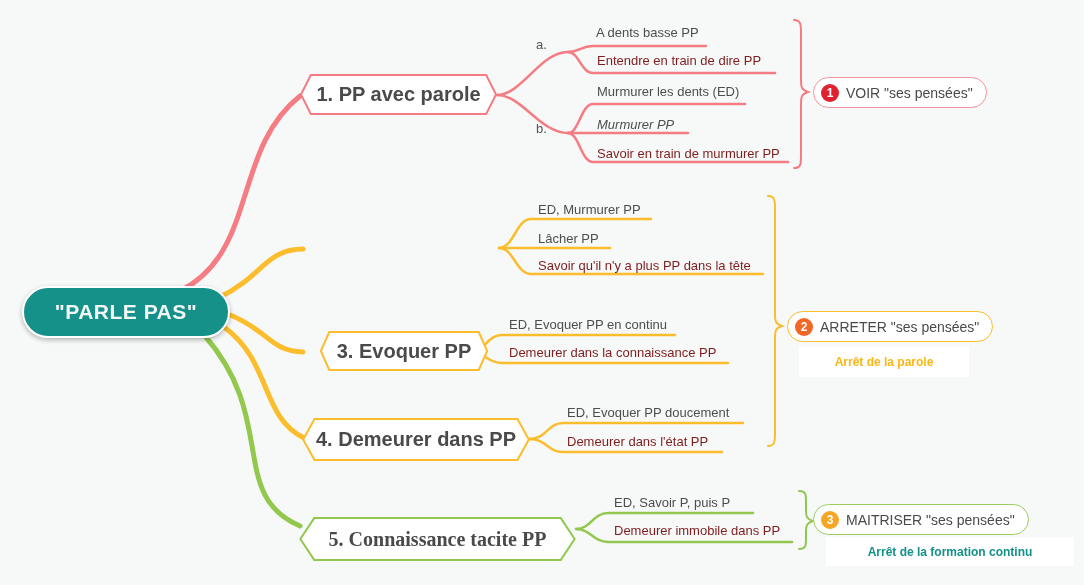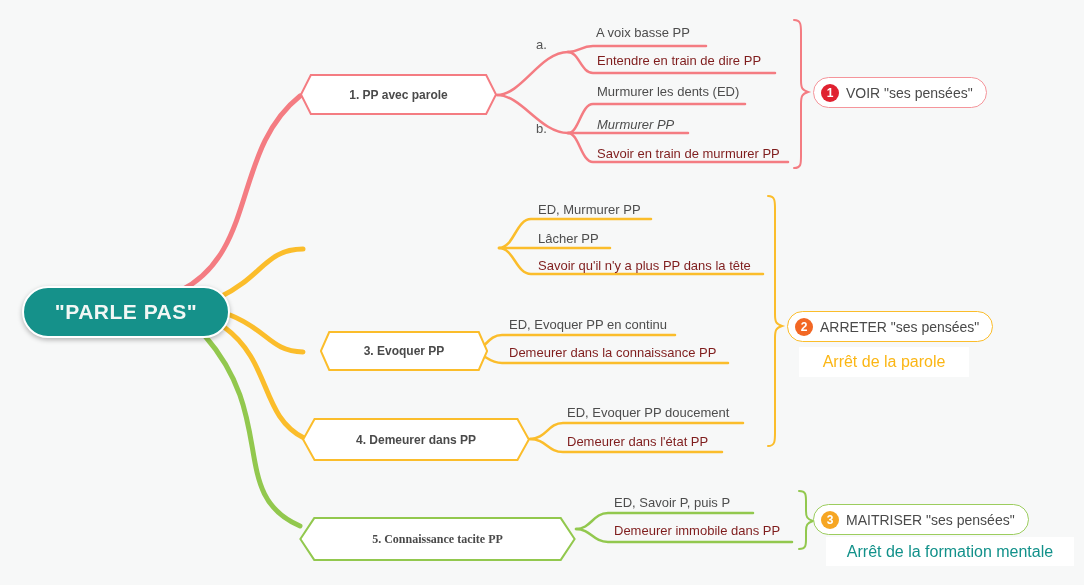--- a/index.html
+++ b/index.html
@@ -14,21 +14,21 @@
   .root {
     position:absolute; left:22px; top:286px; width:208px; height:52px;
     background:#15918a; border:2px solid #ffffff; border-radius:26px;
     display:flex; align-items:center; justify-content:center;
     color:#f2f7f5; font-weight:bold; font-size:21px; letter-spacing:.5px;
     box-shadow:0 2px 5px rgba(0,0,0,.28); cursor:pointer;
   }
 
   .hex {
     position:absolute; display:flex; align-items:center; justify-content:center;
-    font-weight:bold; font-size:12px; color:#4a4a4a; cursor:pointer;
+    font-weight:bold; font-size:20px; color:#4a4a4a; cursor:pointer;
   }
   .hex svg { position:absolute; left:0; top:0; width:100%; height:100%; }
   .hex .lbl { position:relative; white-space:nowrap; }
 
   .leaf { position:absolute; font-size:13px; color:#4d4d4d; white-space:nowrap; cursor:pointer; }
   .leaf.red { color:#7f1d1d; }
   .sublabel { position:absolute; font-size:13px; color:#555555; cursor:pointer; }
 
   .badge {
     position:absolute; height:31px; background:#ffffff; border-radius:16px;
@@ -42,21 +42,21 @@
   }
   .badge.b1 { border:1.5px solid #f5959b; }
   .badge.b1 .num { background:#e02130; }
   .badge.b2 { border:1.5px solid #fbbd2b; }
   .badge.b2 .num { background:#f26724; }
   .badge.b3 { border:1.5px solid #9ccd5e; }
   .badge.b3 .num { background:#f6a623; }
 
   .caption {
     position:absolute; background:#ffffff; display:flex; align-items:center; justify-content:center;
-    font-weight:normal; font-size:16px; white-space:nowrap; cursor:pointer;
+    font-weight:bold; font-size:12px; white-space:nowrap; cursor:pointer;
   }
   .caption.c2 { color:#fbb615; }
   .caption.c3 { color:#12918a; }
 </style>
 </head>
 <body>
 
 <div class="canvas">
 
   <svg class="wires" width="1084" height="585" viewBox="0 0 1084 585" fill="none">
@@ -120,21 +120,21 @@
   <div class="hex" style="left:299px; top:517px; width:277px; height:44px;font-family:Liberation Serif, serif;">
     <svg viewBox="0 0 200 40" preserveAspectRatio="none">
         <polygon points="11,1 189,1 199,20 189,39 11,39 1,20" fill="#ffffff" stroke="#92c84e" stroke-width="2" vector-effect="non-scaling-stroke"></polygon>
       </svg>
     <span class="lbl">5. Connaissance tacite PP</span>
   </div>
 
   <div class="sublabel" style="left:536px; top:37px;">a.</div>
   <div class="sublabel" style="left:536px; top:121px;">b.</div>
 
-  <div class="leaf" style="left:596px; top:25px;">A voix basse PP</div>
+  <div class="leaf" style="left:596px; top:25px;">A dents basse PP</div>
   <div class="leaf red" style="left:597px; top:53px;">Entendre en train de dire PP</div>
   <div class="leaf" style="left:597px; top:84px;">Murmurer les dents (ED)</div>
   <div class="leaf" style="left:597px; top:117px;font-style:italic;">Murmurer PP</div>
   <div class="leaf red" style="left:597px; top:146px;">Savoir en train de murmurer PP</div>
 
   <div class="leaf" style="left:538px; top:202px;">ED, Murmurer PP</div>
   <div class="leaf" style="left:538px; top:231px;">Lâcher PP</div>
   <div class="leaf red" style="left:538px; top:258px;">Savoir qu'il n'y a plus PP dans la tête</div>
 
   <div class="leaf" style="left:509px; top:317px;">ED, Evoquer PP en continu</div>
@@ -153,15 +153,15 @@
   <div class="badge b2" style="left:787px; top:311px;">
     <span class="num">2</span>
     <span>ARRETER "ses pensées"</span>
   </div>
   <div class="badge b3" style="left:813px; top:504px;">
     <span class="num">3</span>
     <span>MAITRISER "ses pensées"</span>
   </div>
 
   <div class="caption c2" style="left:799px; top:347px; width:170px; height:30px;">Arrêt de la parole</div>
-  <div class="caption c3" style="left:826px; top:537px; width:248px; height:29px;">Arrêt de la formation mentale</div>
+  <div class="caption c3" style="left:826px; top:537px; width:248px; height:29px;">Arrêt de la formation continu</div>
 
 </div>
 
 </body></html>

